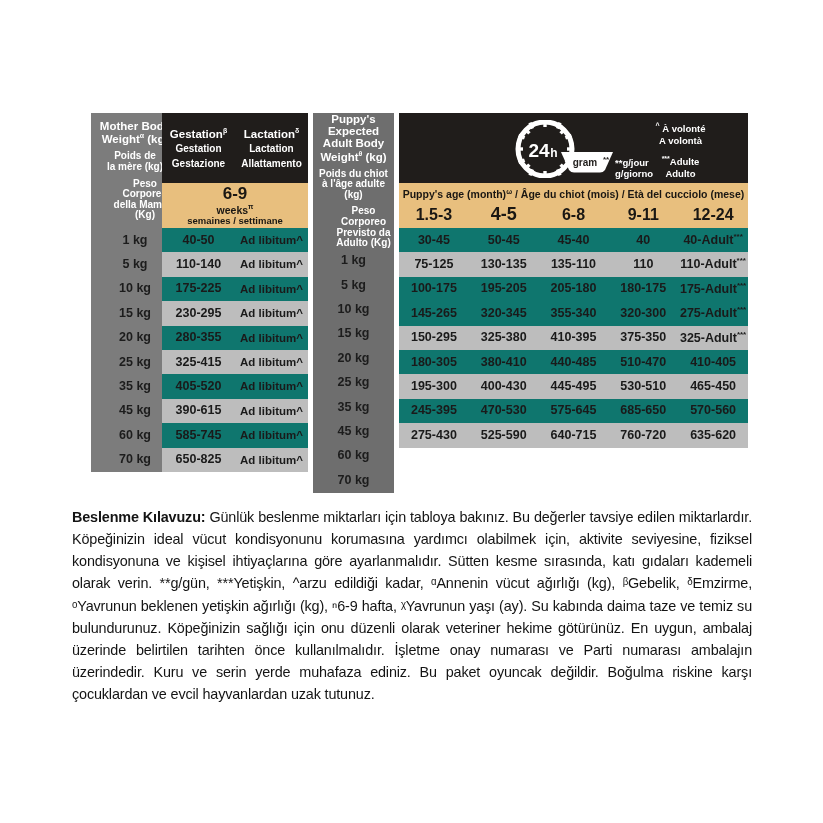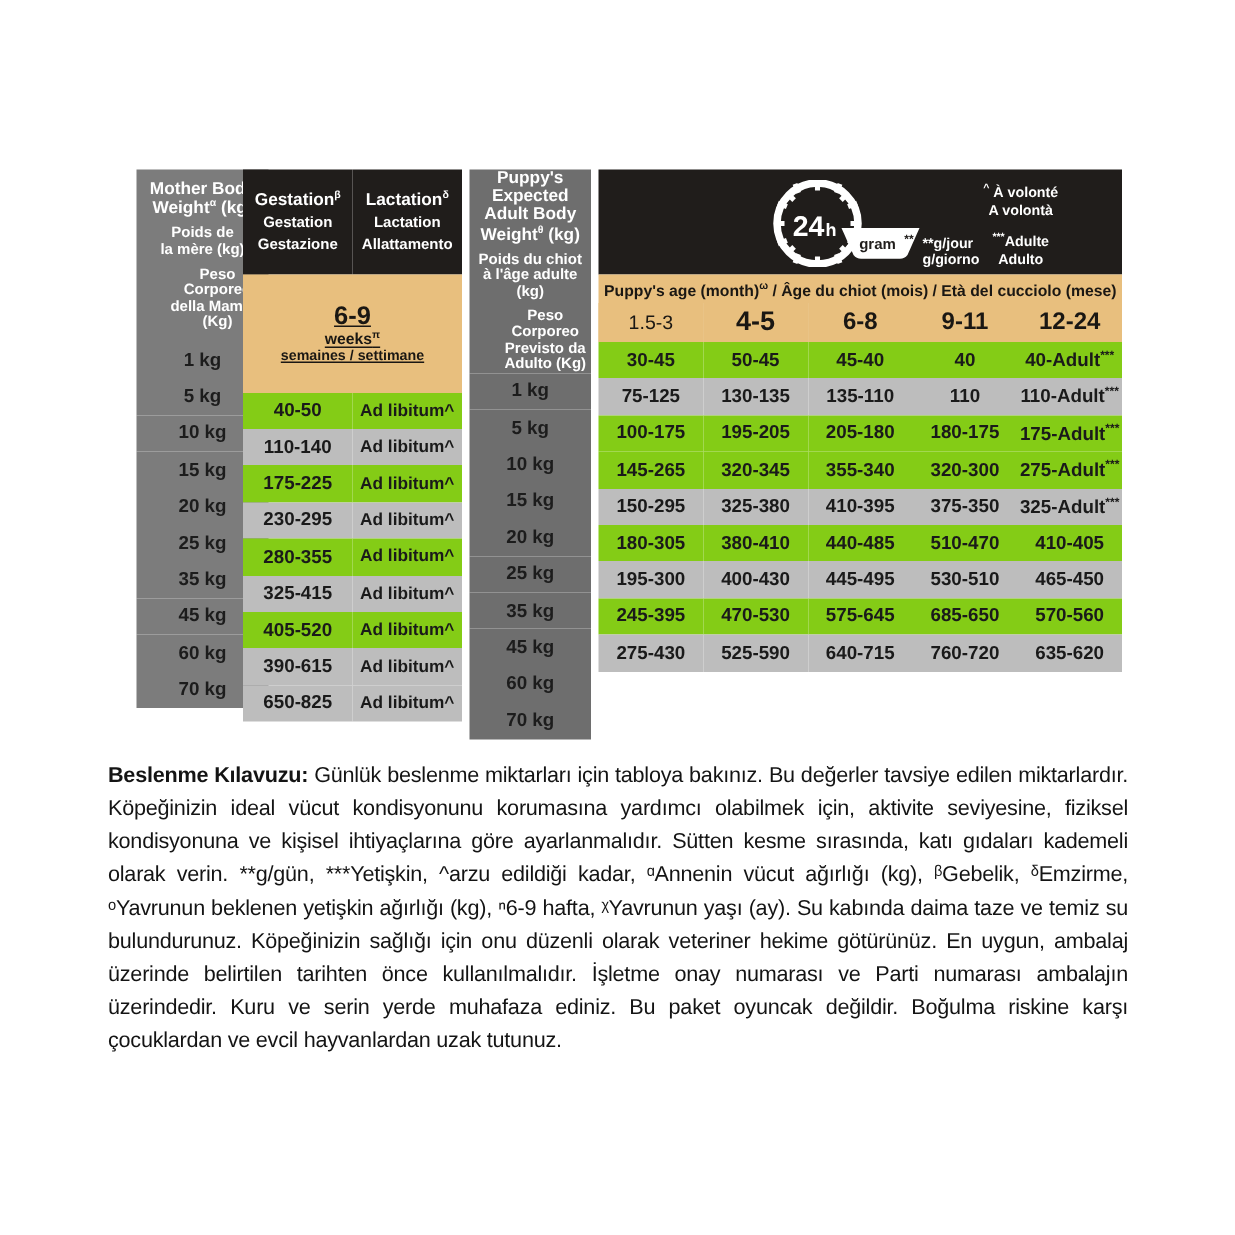--- a/index.html
+++ b/index.html
@@ -63,21 +63,21 @@
   }
 
   .h-line1 { font-size: 11.5px; font-weight: bold; display:block; }
   .h-line2 { font-size: 10px; font-weight: bold; display:block; }
   .h-line3 { font-size: 10px; font-weight: bold; display:block;padding-left:20px; }
   sup.sm { font-size: 7px; vertical-align: super; font-weight:bold;}
 
   .hdr-pad { padding: 7px 4px 7px 4px; }
 
   
-  .r-white { background: #84cc16; color: #1a1a1a; }
+  .r-white { background: #0f766e; color: #1a1a1a; }
   .r-gray  { background: #bdbdbd; color: #1a1a1a; }
   .r-mother{ background: #7c7c7c; color: #1c1c1c; }
   .r-puppy { background: #6e6e6e; color: #1c1c1c; }
 
   .cell-txt { font-size: 12.5px; font-weight: bold; }
   .cell-sm  { font-size: 11.5px; font-weight: bold; }
   .cell-kg  { font-size: 12.5px; font-weight: bold; }
   sup.ast { font-size: 8px; vertical-align: super; font-weight: bold;}
 
   .rowh { height: 24.4px; }
@@ -201,21 +201,21 @@
           <span class="h-line2" style="margin-top:4px;">Gestation</span>
           <span class="h-line2" style="margin-top:4px;">Gestazione</span>
         </td>
         <td class="hdr-black hdr-pad sub2">
           <span class="h-line1"><span>Lactation</span><sup class="sm">δ</sup></span>
           <span class="h-line2" style="margin-top:4px;">Lactation</span>
           <span class="h-line2" style="margin-top:4px;">Allattamento</span>
         </td>
       </tr>
       <tr>
-        <td class="hdr-tan" colspan="2" style="height:45px; padding:19px 2px;text-decoration:underline;">
+        <td class="hdr-tan" colspan="2" style="height:45px; padding:2px 2px;">
           <span style="display:block;font-size:17px;font-weight:bold;">6-9</span>
           <span style="display:block;font-size:10.5px;font-weight:bold;"><span>weeks</span><sup class="sm">π</sup></span>
           <span style="display:block;font-size:9.5px;font-weight:bold;">semaines / settimane</span>
         </td>
       </tr>
       </tbody>
         <tbody id="gest-body">
           <tr class="rowh r-white">
             <td class="cell-txt rowh">40-50</td>
             <td class="cell-sm rowh">Ad libitum^</td>
@@ -239,20 +239,24 @@
           <tr class="rowh r-gray">
             <td class="cell-txt rowh">325-415</td>
             <td class="cell-sm rowh">Ad libitum^</td>
           </tr>
           <tr class="rowh r-white">
             <td class="cell-txt rowh">405-520</td>
             <td class="cell-sm rowh">Ad libitum^</td>
           </tr>
           <tr class="rowh r-gray">
             <td class="cell-txt rowh">390-615</td>
+            <td class="cell-sm rowh">Ad libitum^</td>
+          </tr>
+          <tr class="rowh r-white">
+            <td class="cell-txt rowh">585-745</td>
             <td class="cell-sm rowh">Ad libitum^</td>
           </tr>
           <tr class="rowh r-gray">
             <td class="cell-txt rowh">650-825</td>
             <td class="cell-sm rowh">Ad libitum^</td>
           </tr>
         </tbody>
     </table>
 
     <table class="tbl" id="grp-puppy">
@@ -363,21 +367,21 @@
 
           </div>
         </td>
       </tr>
       <tr>
         <td class="hdr-tan" colspan="5" style="height:19px;padding:2px 2px 0 2px;">
           <span style="font-size:10.5px;font-weight:bold;"><span>Puppy's age (month)</span><sup class="sm">ω</sup><span> / </span><span>Âge du chiot (mois)</span><span> / </span><span>Età del cucciolo (mese)</span></span>
         </td>
       </tr>
       <tr id="age-cols-row" class="hdr-tan">
-            <td class="hdr-tan" style="height: 26px; font-size: 13px; font-weight: normal; text-align: center;">1.5-3</td>
+            <td class="hdr-tan" style="height: 26px; font-size: 16px; font-weight: bold; text-align: center;">1.5-3</td>
             <td class="hdr-tan" style="height: 26px; font-size: 18px; font-weight: bold;">4-5</td>
             <td class="hdr-tan" style="height: 26px; font-size: 16px; font-weight: bold;">6-8</td>
             <td class="hdr-tan" style="height: 26px; font-size: 16px; font-weight: bold;">9-11</td>
             <td class="hdr-tan" style="height: 26px; font-size: 16px; font-weight: bold;">12-24</td>
           </tr>
       </tbody>
         <tbody id="feed-body">
           <tr class="rowh r-white">
             <td class="cell-txt rowh">30-45</td>
             <td class="cell-txt rowh">50-45</td>

